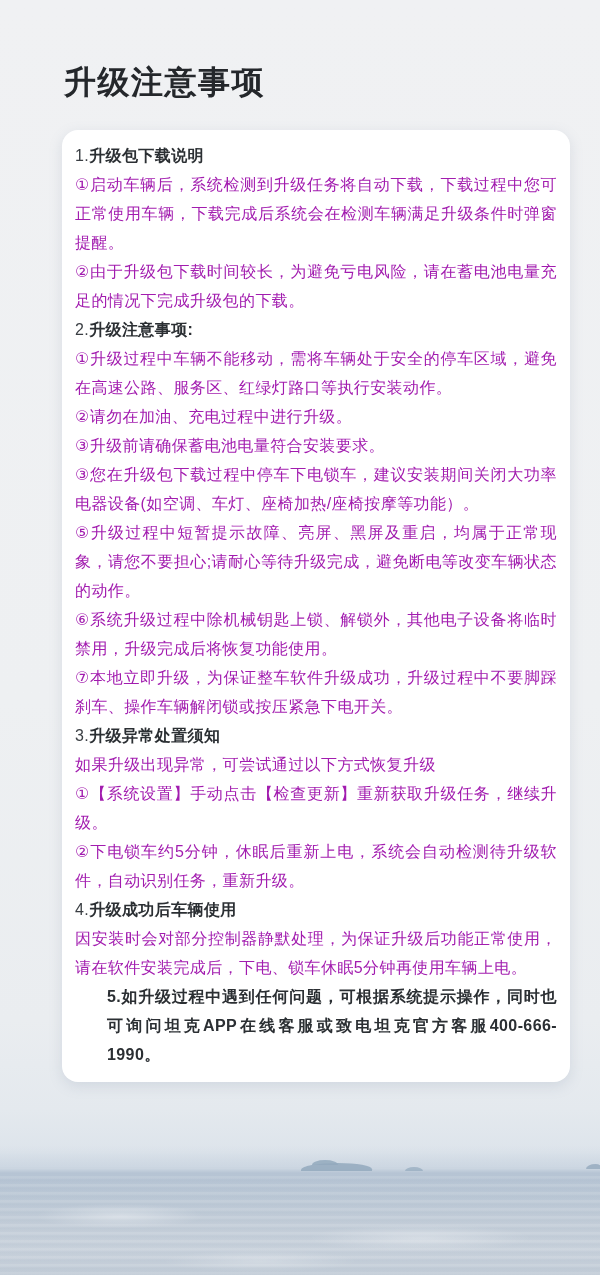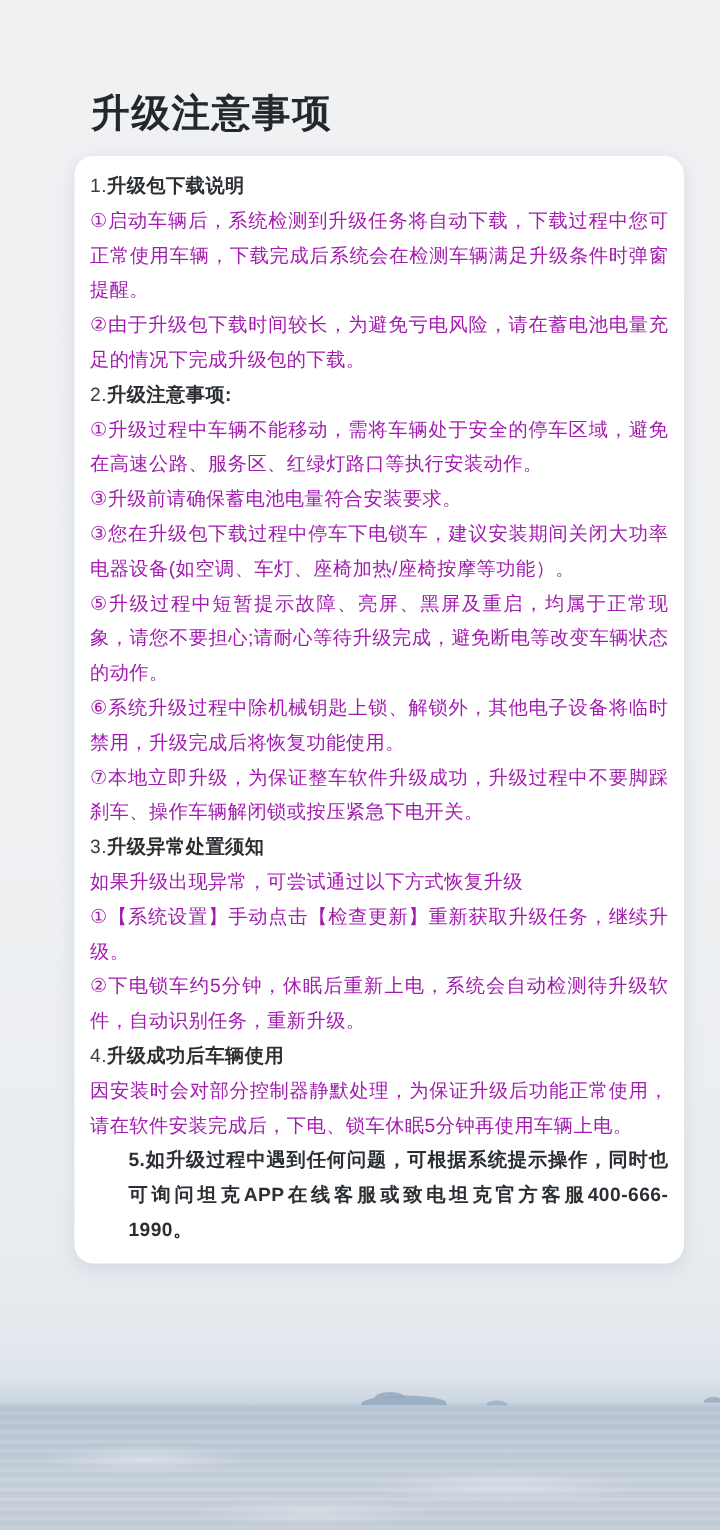--- a/index.html
+++ b/index.html
@@ -41,21 +41,21 @@
   .island{
     position:absolute;background:#93a9bd;opacity:0.85;
   }
   .island-large{left:301px;top:1163px;width:71px;height:8px;border-radius:60% 55% 10% 10%/100% 90% 0 0;}
   .island-large-bump{left:312px;top:1160px;width:26px;height:5px;border-radius:50%/100% 100% 0 0;}
   .island-small{left:405px;top:1167px;width:18px;height:4px;border-radius:50%/100% 100% 0 0;opacity:0.7;}
   .island-right{left:586px;top:1164px;width:16px;height:5px;border-radius:60% 40% 0 0/100% 100% 0 0;opacity:0.8;}
 
   
   .page-title{
-    position:absolute;left:64px;top:60px;margin:12px;
+    position:absolute;left:64px;top:60px;margin:0;
     font-size:32px;line-height:44px;font-weight:600;
     color:#24272b;letter-spacing:1.5px;
   }
 
   
   .card{
     position:absolute;left:62px;top:130px;width:508px;box-sizing:border-box;
     background:#ffffff;border-radius:16px;
     padding:11px 13px 13px 13px;
     box-shadow:0 4px 14px rgba(110,130,155,0.18);
@@ -81,20 +81,21 @@
 </div>
 
 <h1 class="page-title">升级注意事项</h1>
 
 <div class="card" id="notice-card">
     <p class="heading"><span class="hnum">1.</span><span>升级包下载说明</span></p>
     <p class="para">①启动车辆后，系统检测到升级任务将自动下载，下载过程中您可正常使用车辆，下载完成后系统会在检测车辆满足升级条件时弹窗提醒。</p>
     <p class="para">②由于升级包下载时间较长，为避免亏电风险，请在蓄电池电量充足的情况下完成升级包的下载。</p>
     <p class="heading"><span class="hnum">2.</span><span>升级注意事项:</span></p>
     <p class="para">①升级过程中车辆不能移动，需将车辆处于安全的停车区域，避免在高速公路、服务区、红绿灯路口等执行安装动作。</p>
+    <p class="para">②请勿在加油、充电过程中进行升级。</p>
     <p class="para">③升级前请确保蓄电池电量符合安装要求。</p>
     <p class="para">③您在升级包下载过程中停车下电锁车，建议安装期间关闭大功率电器设备(如空调、车灯、座椅加热/座椅按摩等功能）。</p>
     <p class="para">⑤升级过程中短暂提示故障、亮屏、黑屏及重启，均属于正常现象，请您不要担心;请耐心等待升级完成，避免断电等改变车辆状态的动作。</p>
     <p class="para">⑥系统升级过程中除机械钥匙上锁、解锁外，其他电子设备将临时禁用，升级完成后将恢复功能使用。</p>
     <p class="para">⑦本地立即升级，为保证整车软件升级成功，升级过程中不要脚踩刹车、操作车辆解闭锁或按压紧急下电开关。</p>
     <p class="heading"><span class="hnum">3.</span><span>升级异常处置须知</span></p>
     <p class="para">如果升级出现异常，可尝试通过以下方式恢复升级</p>
     <p class="para">①【系统设置】手动点击【检查更新】重新获取升级任务，继续升级。</p>
     <p class="para">②下电锁车约5分钟，休眠后重新上电，系统会自动检测待升级软件，自动识别任务，重新升级。</p>
     <p class="heading"><span class="hnum">4.</span><span>升级成功后车辆使用</span></p>

